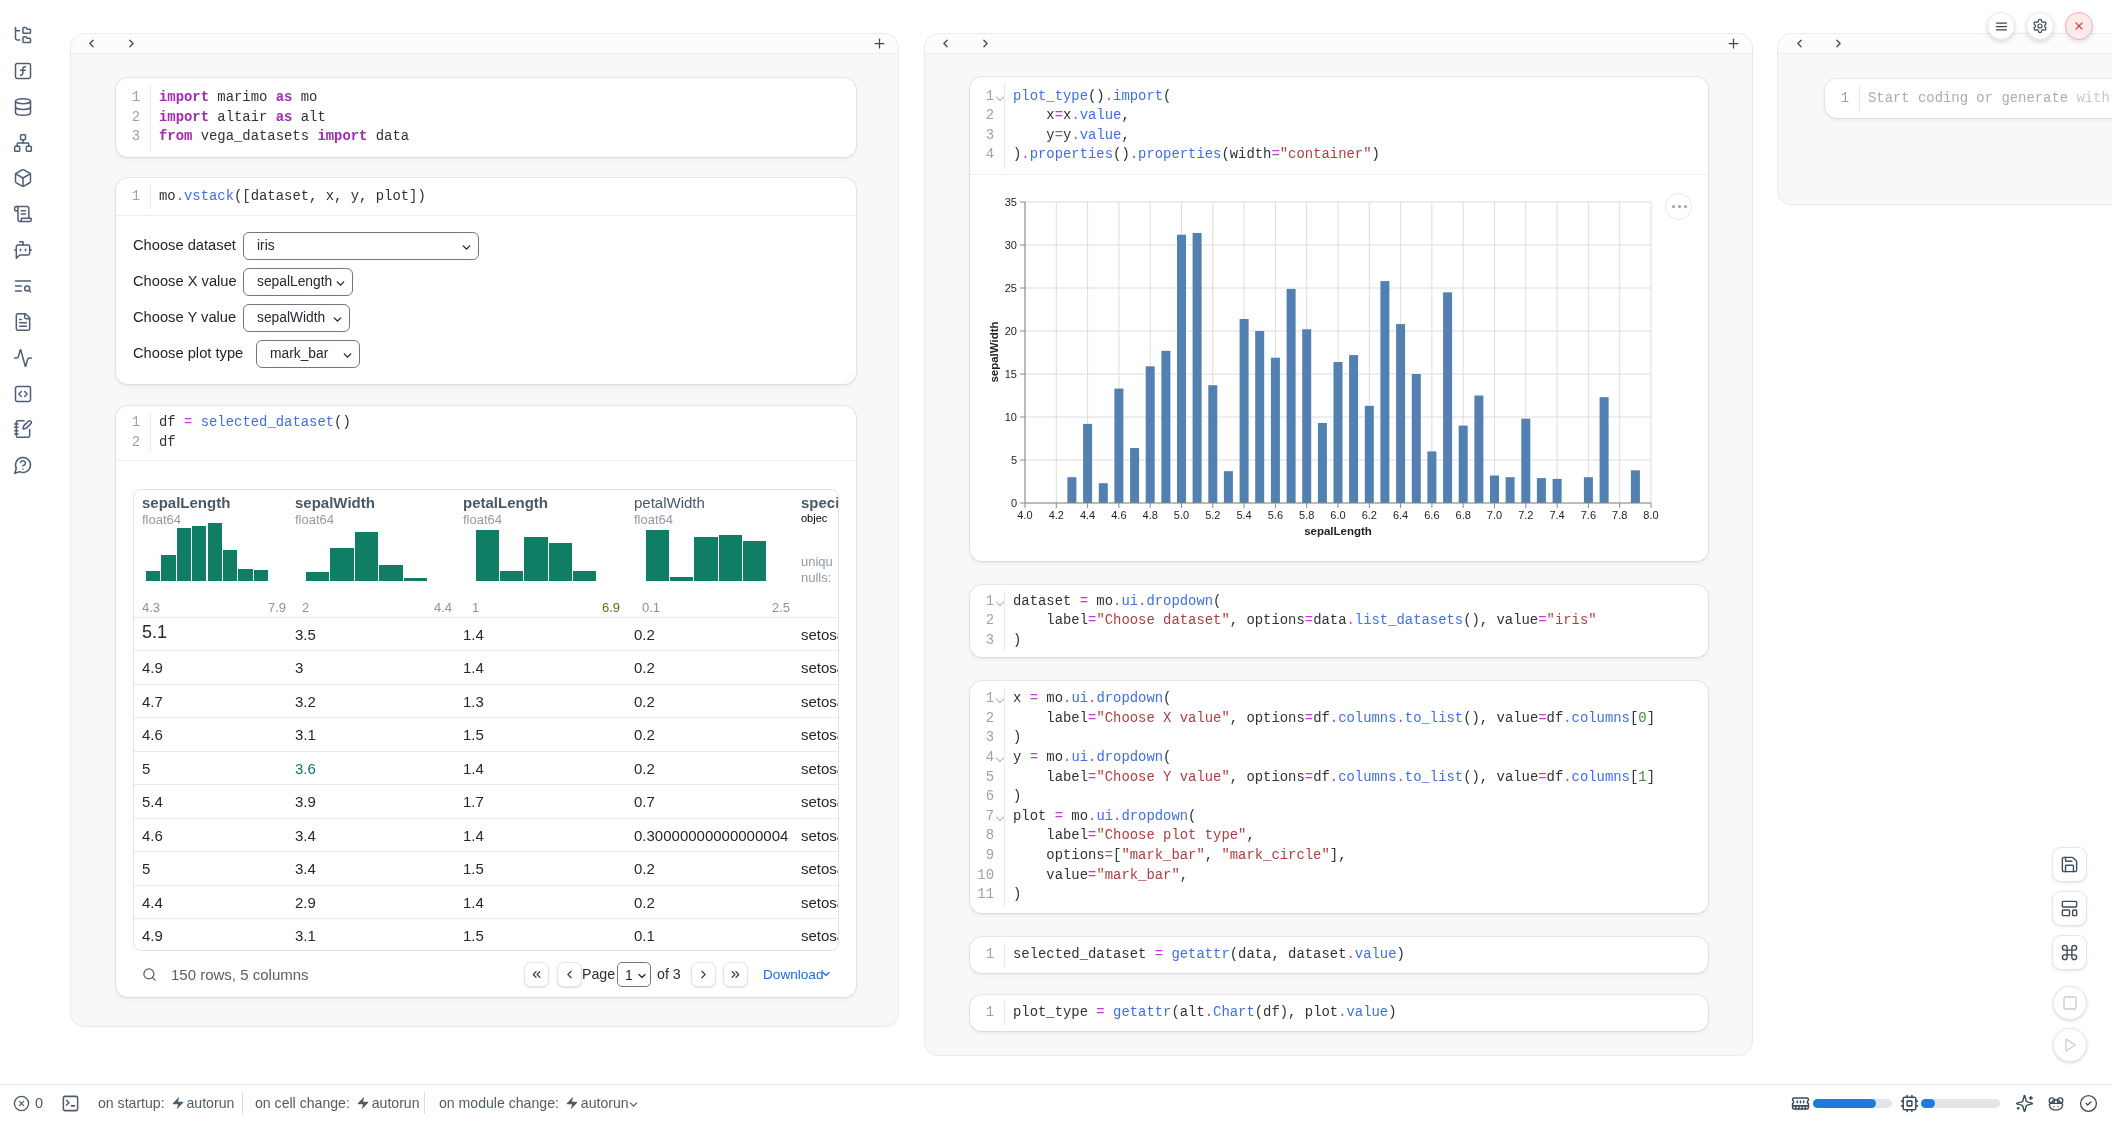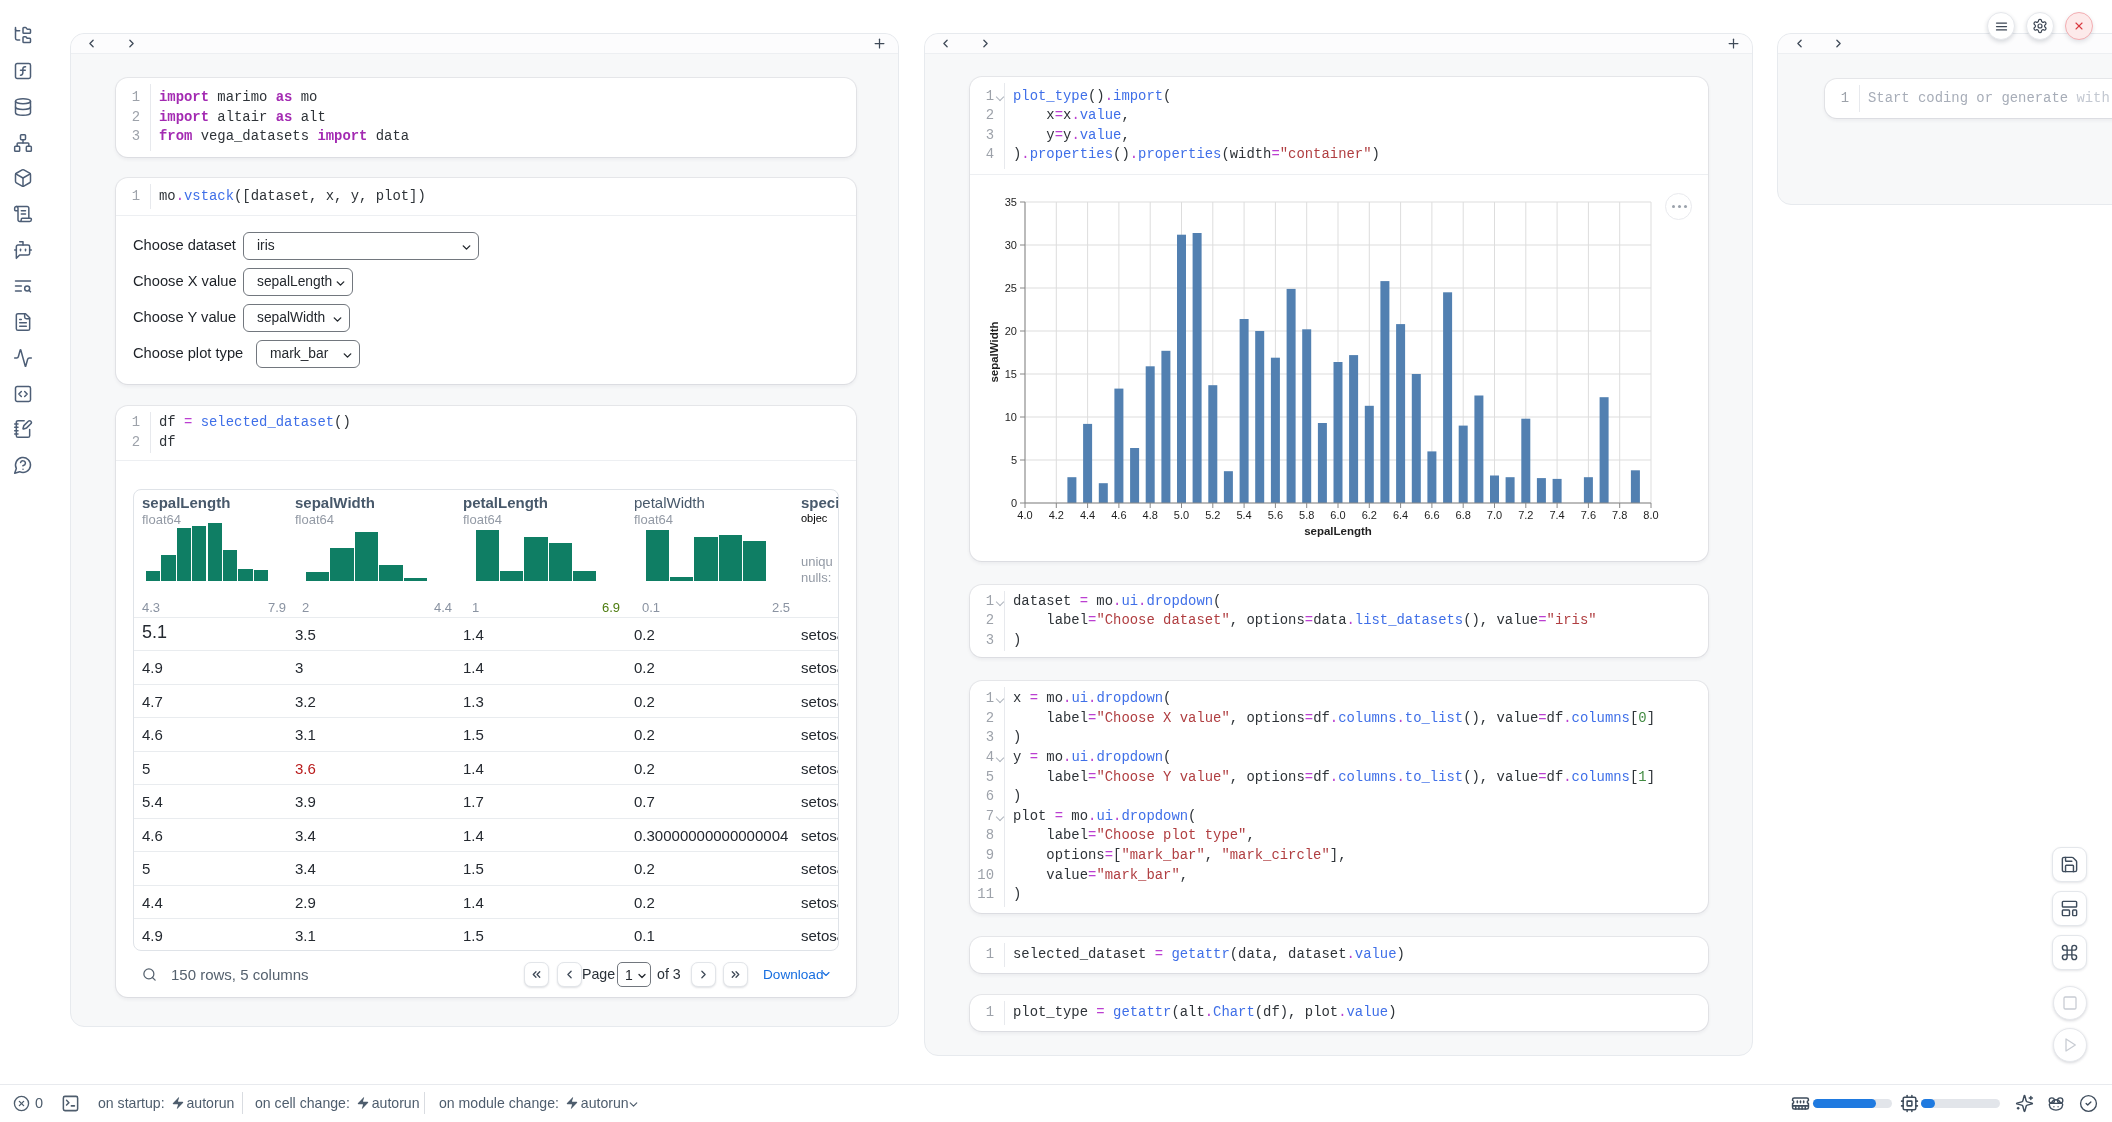--- a/index.html
+++ b/index.html
@@ -269,21 +269,21 @@
       </div>
       <div style="position:absolute;left:0;right:0;top:227.0px;height:33.5px;border-top:1px solid #e9ecef">
         <div style="position:absolute;left:8px;top:8px;font-size:15px;color:#242930">4.6</div>
         <div style="position:absolute;left:161px;top:8px;font-size:15px;color:#242930">3.1</div>
         <div style="position:absolute;left:329px;top:8px;font-size:15px;color:#242930">1.5</div>
         <div style="position:absolute;left:500px;top:8px;font-size:15px;color:#242930">0.2</div>
         <div style="position:absolute;left:667px;top:8px;font-size:15px;color:#242930">setosa</div>
       </div>
       <div style="position:absolute;left:0;right:0;top:260.5px;height:33.5px;border-top:1px solid #e9ecef">
         <div style="position:absolute;left:8px;top:8px;font-size:15px;color:#242930">5</div>
-        <div style="position:absolute;left:161px;top:8px;font-size:15px;color:#b91c1c">3.6</div>
+        <div style="position:absolute;left:161px;top:8px;font-size:15px;color:#0f766e">3.6</div>
         <div style="position:absolute;left:329px;top:8px;font-size:15px;color:#242930">1.4</div>
         <div style="position:absolute;left:500px;top:8px;font-size:15px;color:#242930">0.2</div>
         <div style="position:absolute;left:667px;top:8px;font-size:15px;color:#242930">setosa</div>
       </div>
       <div style="position:absolute;left:0;right:0;top:294.0px;height:33.5px;border-top:1px solid #e9ecef">
         <div style="position:absolute;left:8px;top:8px;font-size:15px;color:#242930">5.4</div>
         <div style="position:absolute;left:161px;top:8px;font-size:15px;color:#242930">3.9</div>
         <div style="position:absolute;left:329px;top:8px;font-size:15px;color:#242930">1.7</div>
         <div style="position:absolute;left:500px;top:8px;font-size:15px;color:#242930">0.7</div>
         <div style="position:absolute;left:667px;top:8px;font-size:15px;color:#242930">setosa</div>

